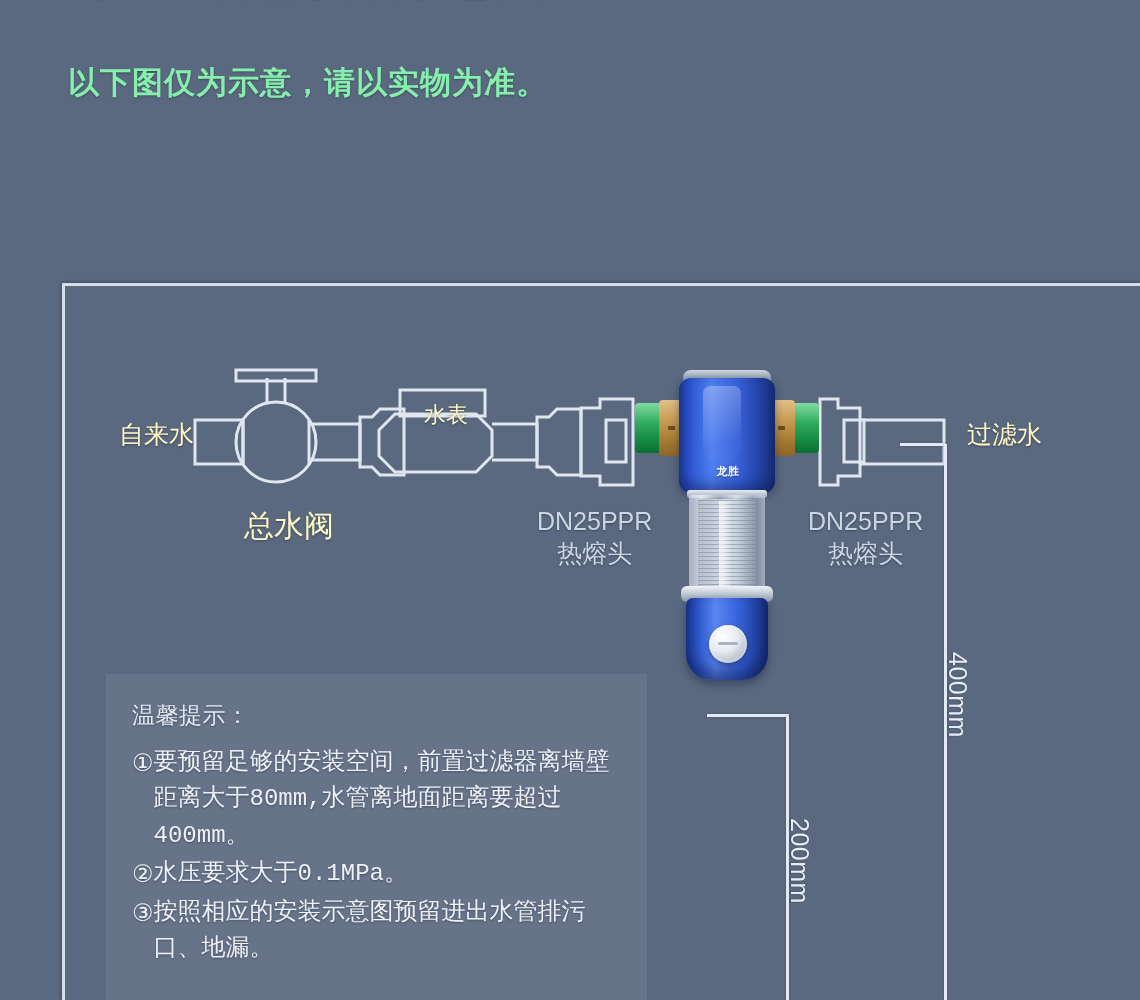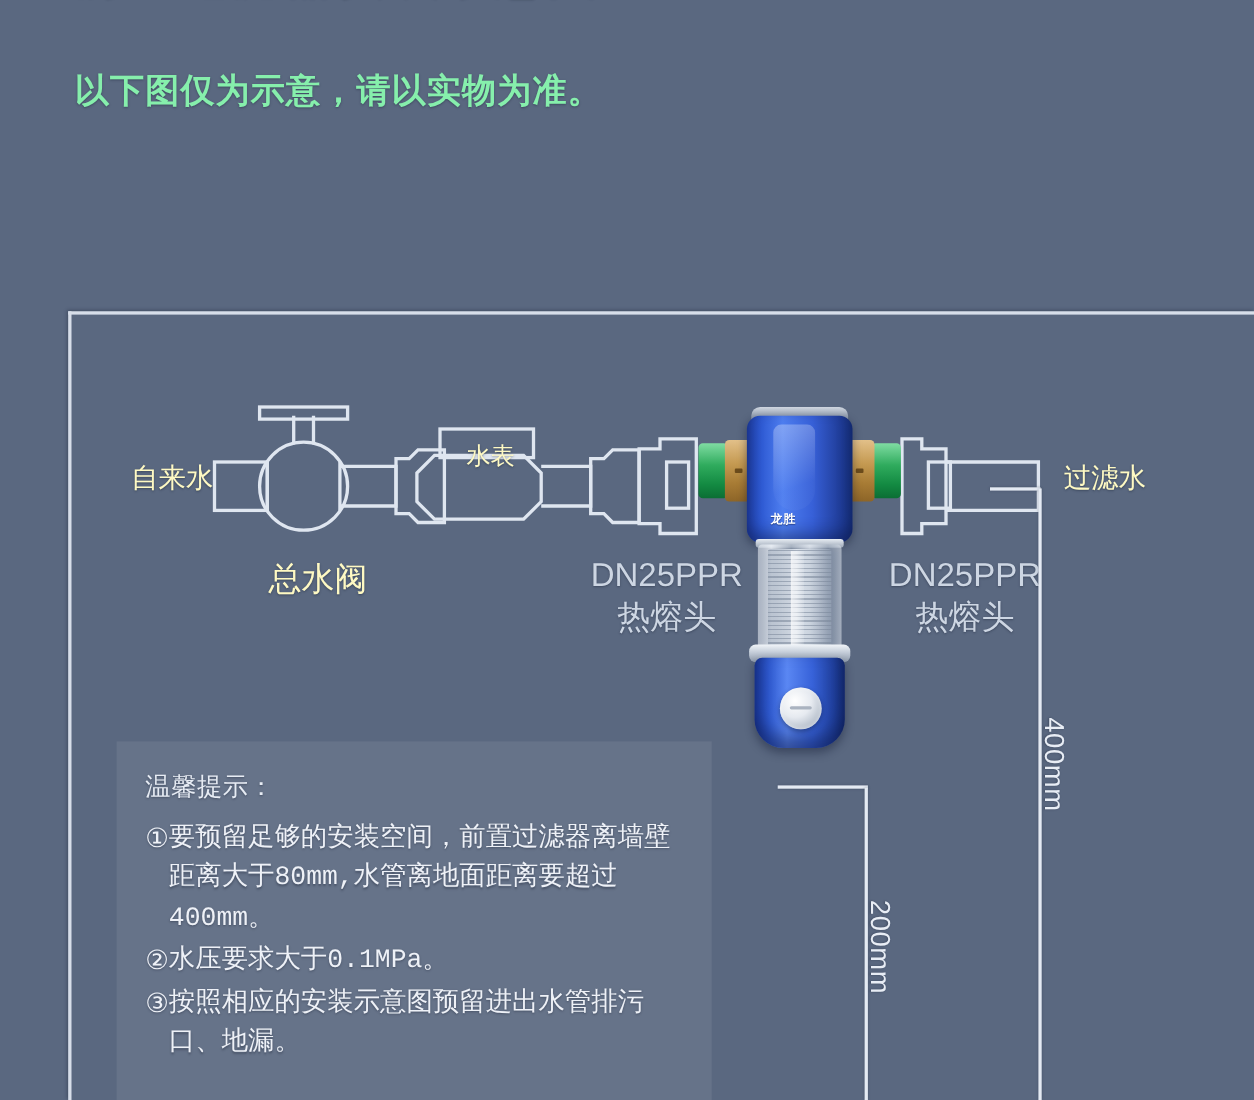--- a/index.html
+++ b/index.html
@@ -68,21 +68,21 @@
   #label-tap-water   { left: 107px; top: 418px; font-size: 25px; }
   #label-water-meter { left: 412px; top: 400px; font-size: 22px; }
   #label-main-valve  { left: 232px; top: 506px; font-size: 30px; }
   #label-filtered    { left: 955px; top: 418px; font-size: 25px; }
 
   .ppr-label {
     position: absolute;
     color: #cdd6e3;
     text-align: center;
     line-height: 1.28;
-    font-size: 30px;
+    font-size: 25px;
     white-space: nowrap;
     text-shadow: 0 1px 2px rgba(20,28,45,.4);
   }
   #ppr-left  { left: 537px; top: 505px; }
   #ppr-right { left: 808px; top: 505px; }
 
   
   .dim-line-v {
     position: absolute;
     width: 3px;
@@ -159,21 +159,21 @@
     background: linear-gradient(90deg,#1f3fa8 0%,#2f5bd4 14%,#4e7ef0 34%,#3760d8 62%,#22409f 86%,#16307d 100%);
     border-radius: 12px;
     box-shadow: inset 0 -8px 14px rgba(8,18,60,.45), 0 3px 8px rgba(12,20,45,.4);
   }
   #head-gloss {
     left: 44px; top: 16px; width: 38px; height: 78px;
     background: linear-gradient(160deg,rgba(255,255,255,.30),rgba(255,255,255,.03) 70%);
     border-radius: 10px 10px 26px 26px;
   }
   #head-logo {
-    left: 14px; top: 92px; width: 78px; height: 18px;
+    left: 30px; top: 92px; width: 78px; height: 18px;
     font-size: 11px; font-weight: 700; color: #ffffff;
     display: flex; align-items: center; justify-content: center;
     letter-spacing: .5px; text-shadow: 0 1px 1px rgba(10,20,50,.5);
   }
 
   
   #brass-l {
     left: 0px; top: 30px; width: 26px; height: 56px;
     background: linear-gradient(180deg,#e2c089 0%,#c59a52 38%,#a87c35 70%,#8d6528 100%);
     border-radius: 4px;

